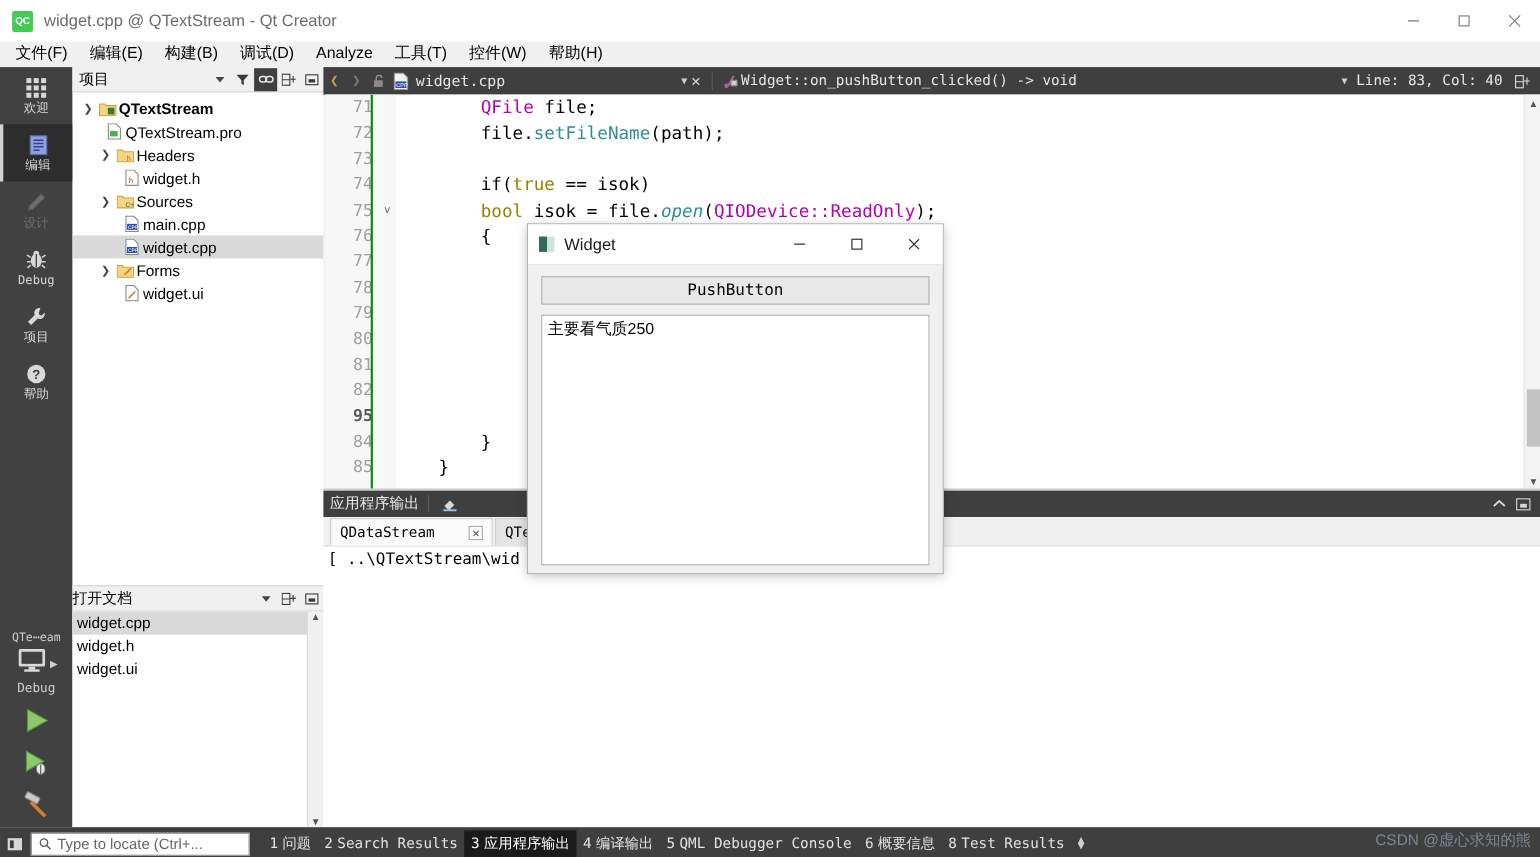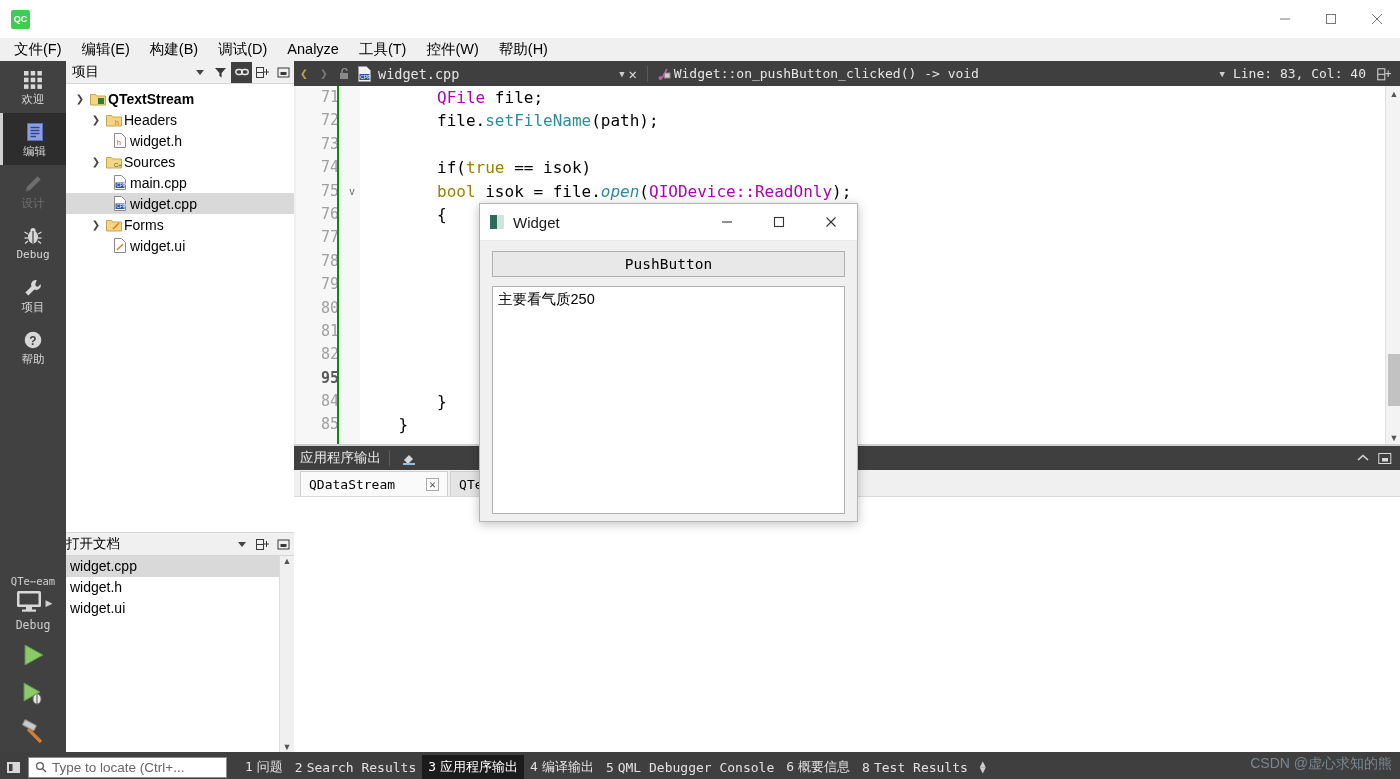--- a/index.html
+++ b/index.html
@@ -248,20 +248,21 @@
   }
   .ed-splitline { position:absolute; left:294px; top:444px; width:1106px; height:2px; background:#d0d0d0; }
 </style>
 </head>
 <body>
 
 <div id="app">
 
   <div class="titlebar">
     <div class="qc-logo">QC</div>
+    <div class="title-text">widget.cpp @ QTextStream - Qt Creator</div>
     <div class="win-controls">
       <div class="win-btn">
         <svg width="12" height="12" viewBox="0 0 12 12">
             <line x1="1" y1="6" x2="11" y2="6" stroke="#777" stroke-width="1"></line>
           </svg>
       </div>
       <div class="win-btn">
         <svg width="12" height="12" viewBox="0 0 12 12">
             <rect x="1.5" y="1.5" width="9" height="9" fill="none" stroke="#777" stroke-width="1"></rect>
           </svg>
@@ -454,20 +455,29 @@
         <span class="twist">❯</span>
         <span class="tico">
           <svg width="16" height="14" viewBox="0 0 16 14">
               <path d="M0.5 2.5h5l1.2 1.5H15.5v9H0.5z" fill="#f5d483" stroke="#c9a64a"></path>
               <rect x="8" y="6" width="6" height="6" fill="#2f7d32"></rect>
             </svg>
         </span>
         <span class="tlabel bold">QTextStream</span>
       </div>
 
+      <div class="tnode" style="padding-left:28px;">
+        <span class="tico">
+          <svg width="14" height="15" viewBox="0 0 14 15">
+              <path d="M1.5 0.5h7l4 4v10h-11z" fill="#fff" stroke="#8a8a8a"></path>
+              <rect x="3" y="7" width="7" height="5" fill="#4caf50"></rect>
+            </svg>
+        </span>
+        <span class="tlabel">QTextStream.pro</span>
+      </div>
 
       <div class="tnode" style="padding-left:22px;">
         <span class="twist">❯</span>
         <span class="tico">
           <svg width="16" height="14" viewBox="0 0 16 14">
               <path d="M0.5 2.5h5l1.2 1.5H15.5v9H0.5z" fill="#f5d483" stroke="#c9a64a"></path>
               <text x="9" y="12" font-size="7" fill="#d2691e" font-family="Liberation Sans, sans-serif">h</text>
             </svg>
         </span>
         <span class="tlabel">Headers</span>
@@ -695,20 +705,21 @@
     <div class="out-tabrow">
       <div class="out-tab active">
         <span>QDataStream</span>
         <span class="tab-x">✕</span>
       </div>
       <div class="out-tab">
         <span>QTextStream</span>
         <span class="tab-x">✕</span>
       </div>
     </div>
+    <div class="out-body">[ ..\QTextStream\wid</div>
   </div>
 
   <div class="dialog">
     <div class="dlg-title">
       <span class="dlg-ico"></span>
       <span class="dlg-name">Widget</span>
       <span class="dlg-ctrls">
         <span class="dlg-btn">
           <svg width="14" height="14" viewBox="0 0 14 14">
               <line x1="2" y1="7" x2="12" y2="7" stroke="#333" stroke-width="1.1"></line>

